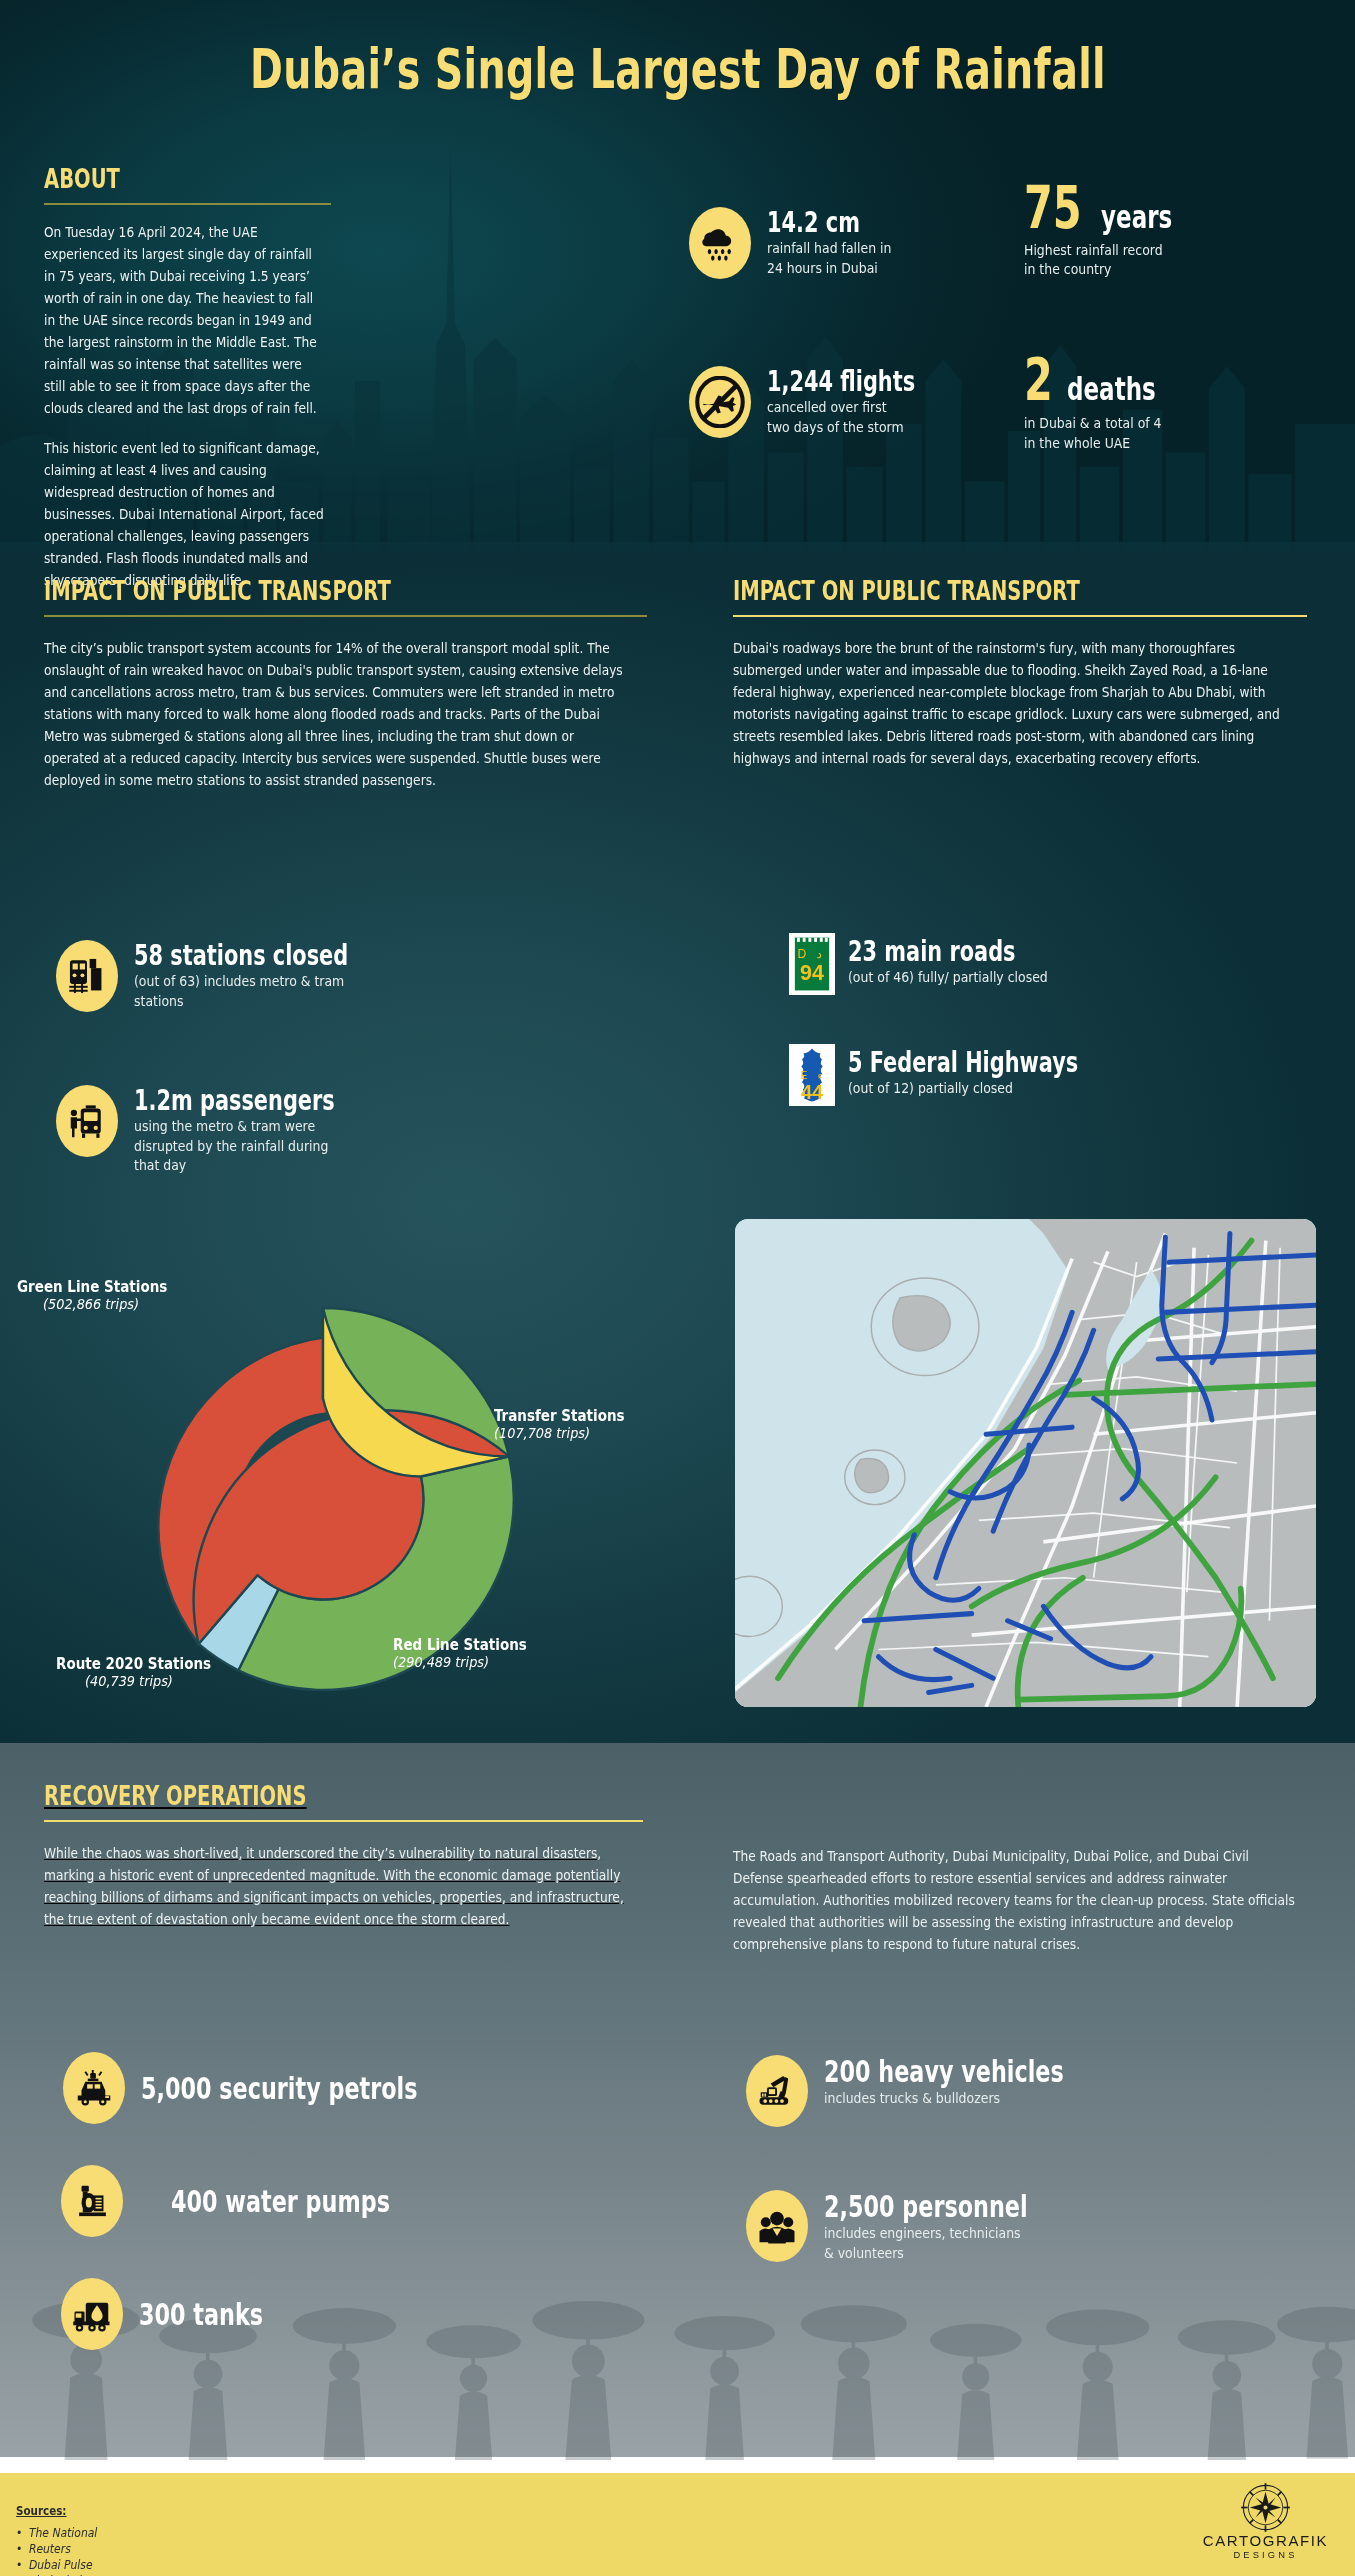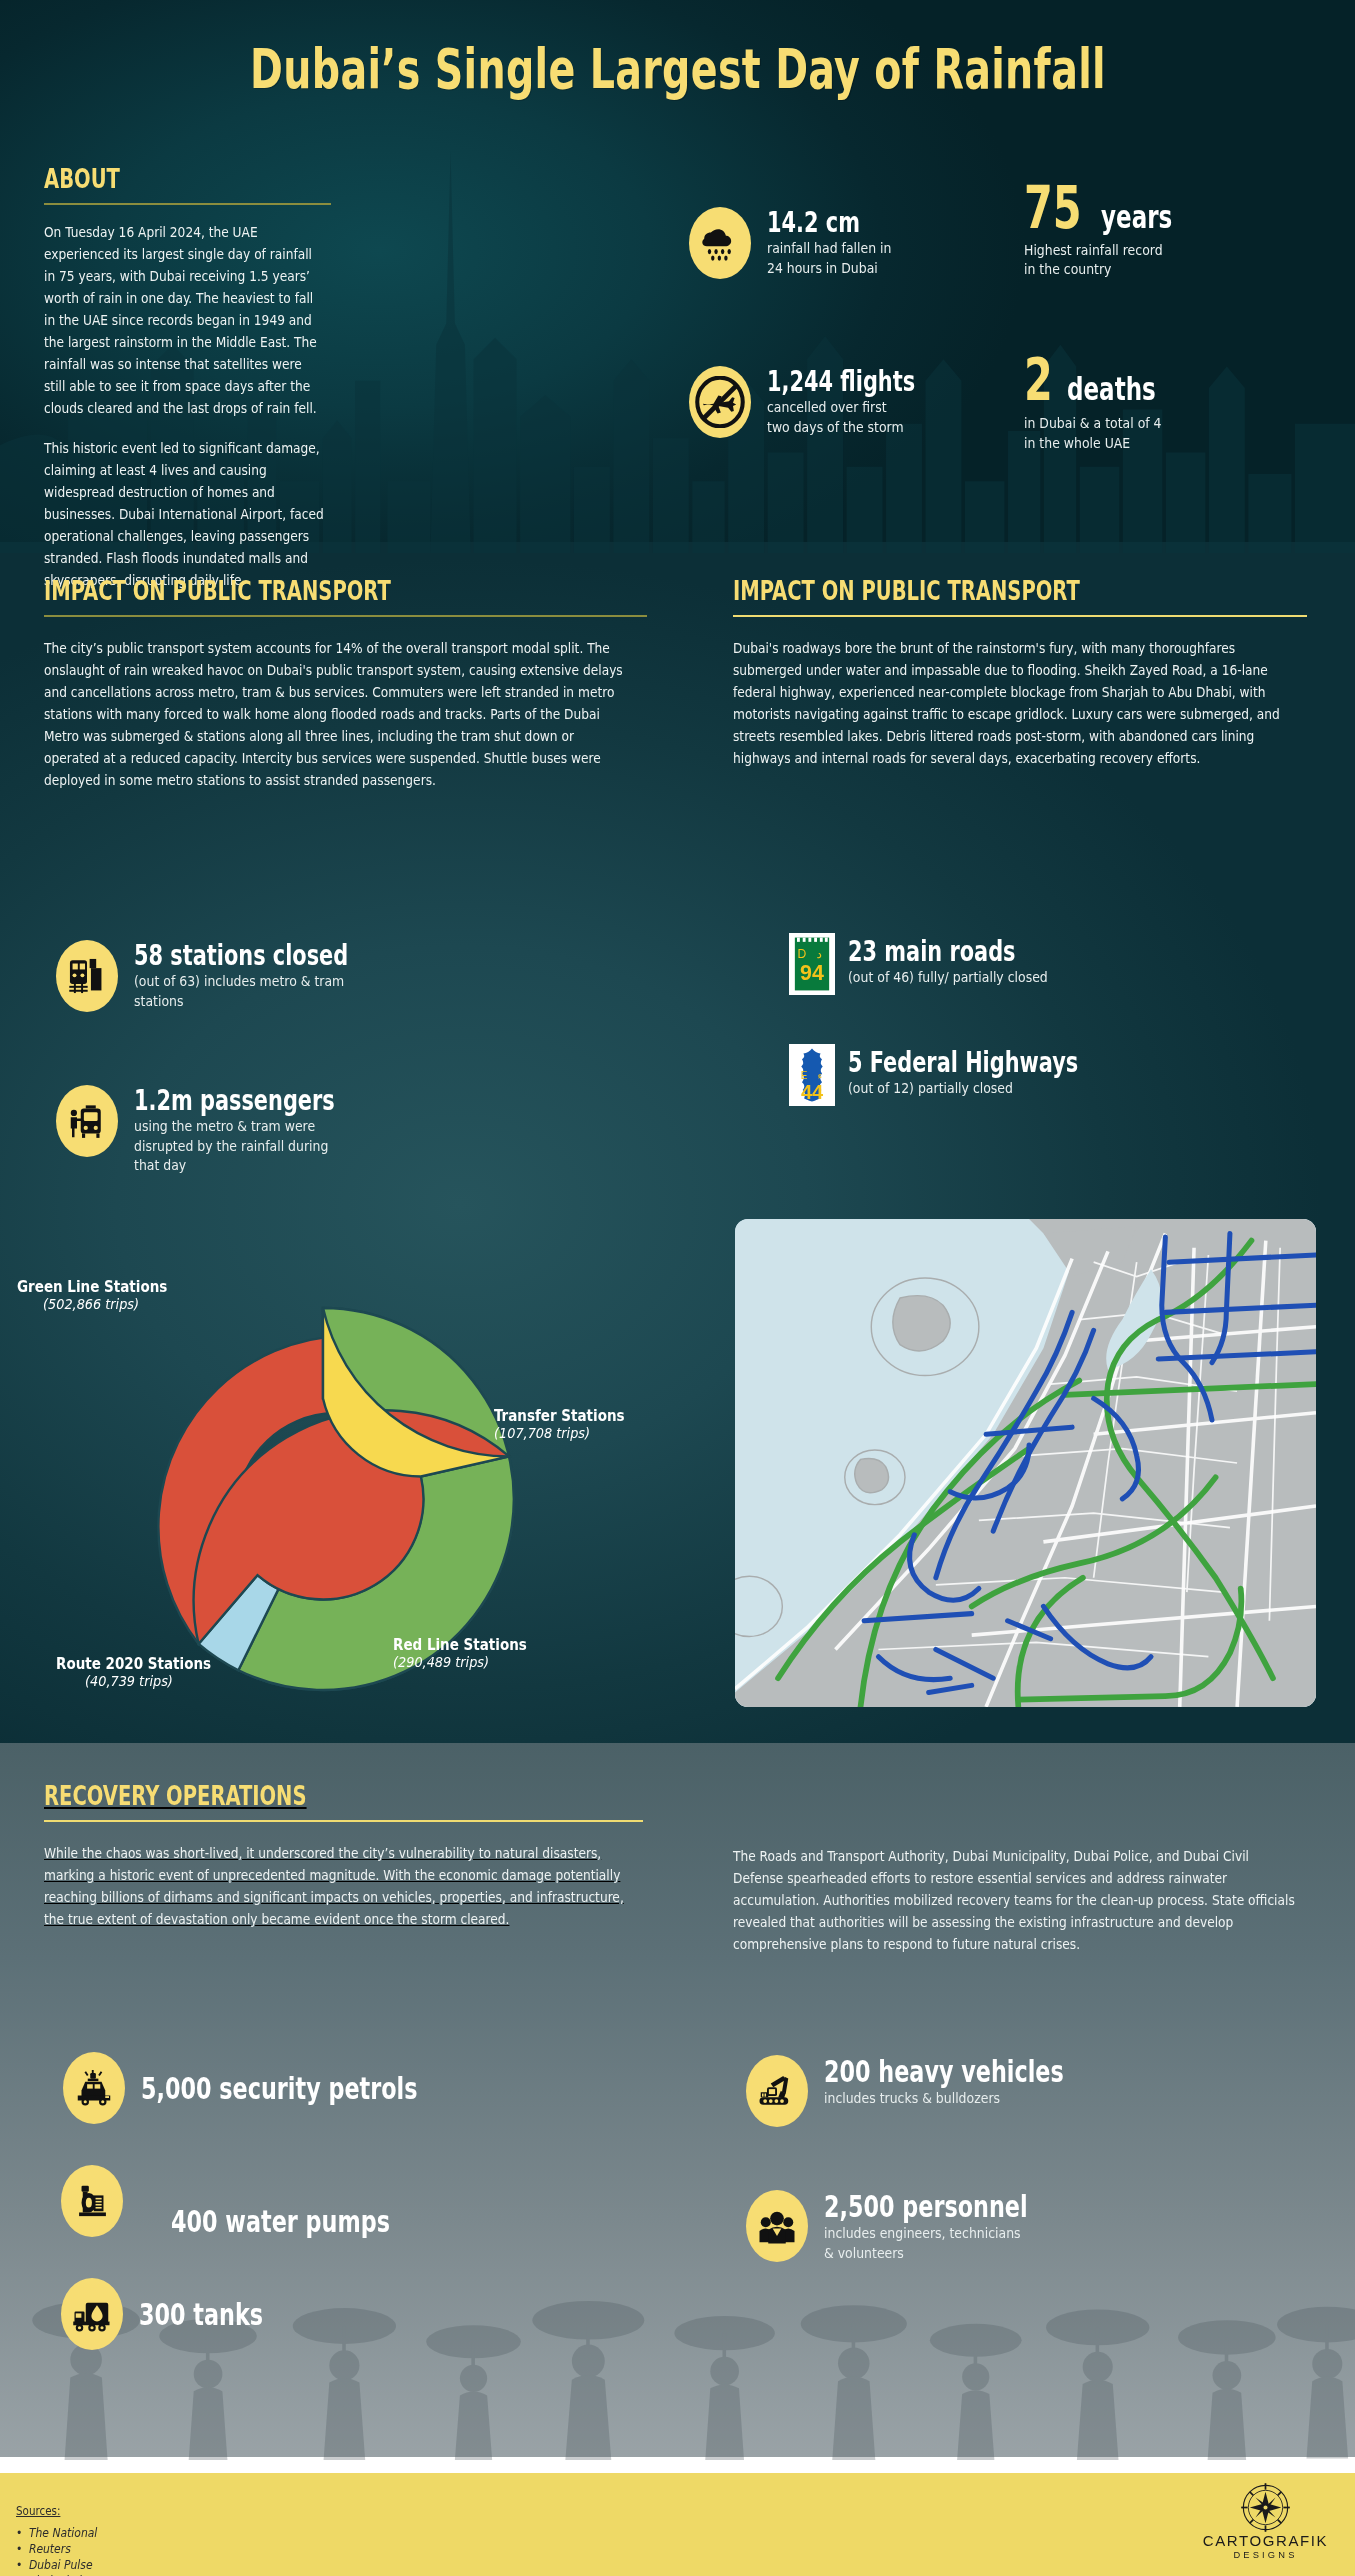--- a/index.html
+++ b/index.html
@@ -111,21 +111,21 @@
   .map-box {
     position: absolute; border-radius: 13px; overflow: hidden; background: #cfe3ea;
   }
 
   
   .shield { width: 46px; height: 62px; background: #ffffff; flex: 0 0 46px;
             display:flex; align-items:center; justify-content:center; }
 
   
   .src-title {
-    color: #2c2c2c; font-size: 11.5px; font-weight: 400; text-decoration: underline;
+    color: #2c2c2c; font-size: 11.5px; font-weight: 700; text-decoration: underline;
     font-family: "DejaVu Sans Condensed", "Liberation Sans Narrow", "Liberation Sans", sans-serif;
   }
   .src-list { list-style: none; margin-top: 7.2px; }
   .src-list li {
     color: #2c2c2c; font-size: 12px; font-style: italic; line-height: 16px;
     font-family: "DejaVu Sans Condensed", "Liberation Sans Narrow", "Liberation Sans", sans-serif;
   }
   .src-list li:before { content: "\2022"; margin-right: 6.5px; }
   .brand-name {
     color: #1b1b1b; font-size: 15px; letter-spacing: 1.6px; text-align: center;
@@ -574,21 +574,21 @@
               <circle cx="46" cy="54" r="2.5"></circle>
             <rect x="50" y="45" width="6" height="3"></rect>
           </g>
         </svg>
       </div>
       <div class="stat-big" style="font-size:31px;">5,000 security petrols</div>
     </div>
   </div>
 
   <div style="position:absolute;left:61px;top:2165px;">
-    <div class="stat-row" style="align-items:flex-end;gap:48px;">
+    <div class="stat-row" style="align-items:center;gap:48px;">
       <div class="badge">
         <svg width="39" height="39" viewBox="0 0 64 64">
           <g fill="#111">
             <rect x="14" y="6" width="12" height="10" rx="2"></rect>
             <rect x="16" y="16" width="8" height="34"></rect>
             <ellipse cx="26" cy="34" rx="12" ry="16"></ellipse>
             <rect x="34" y="22" width="16" height="26"></rect>
             <rect x="10" y="50" width="44" height="6"></rect>
           </g>
           <g fill="#f7dd73">

